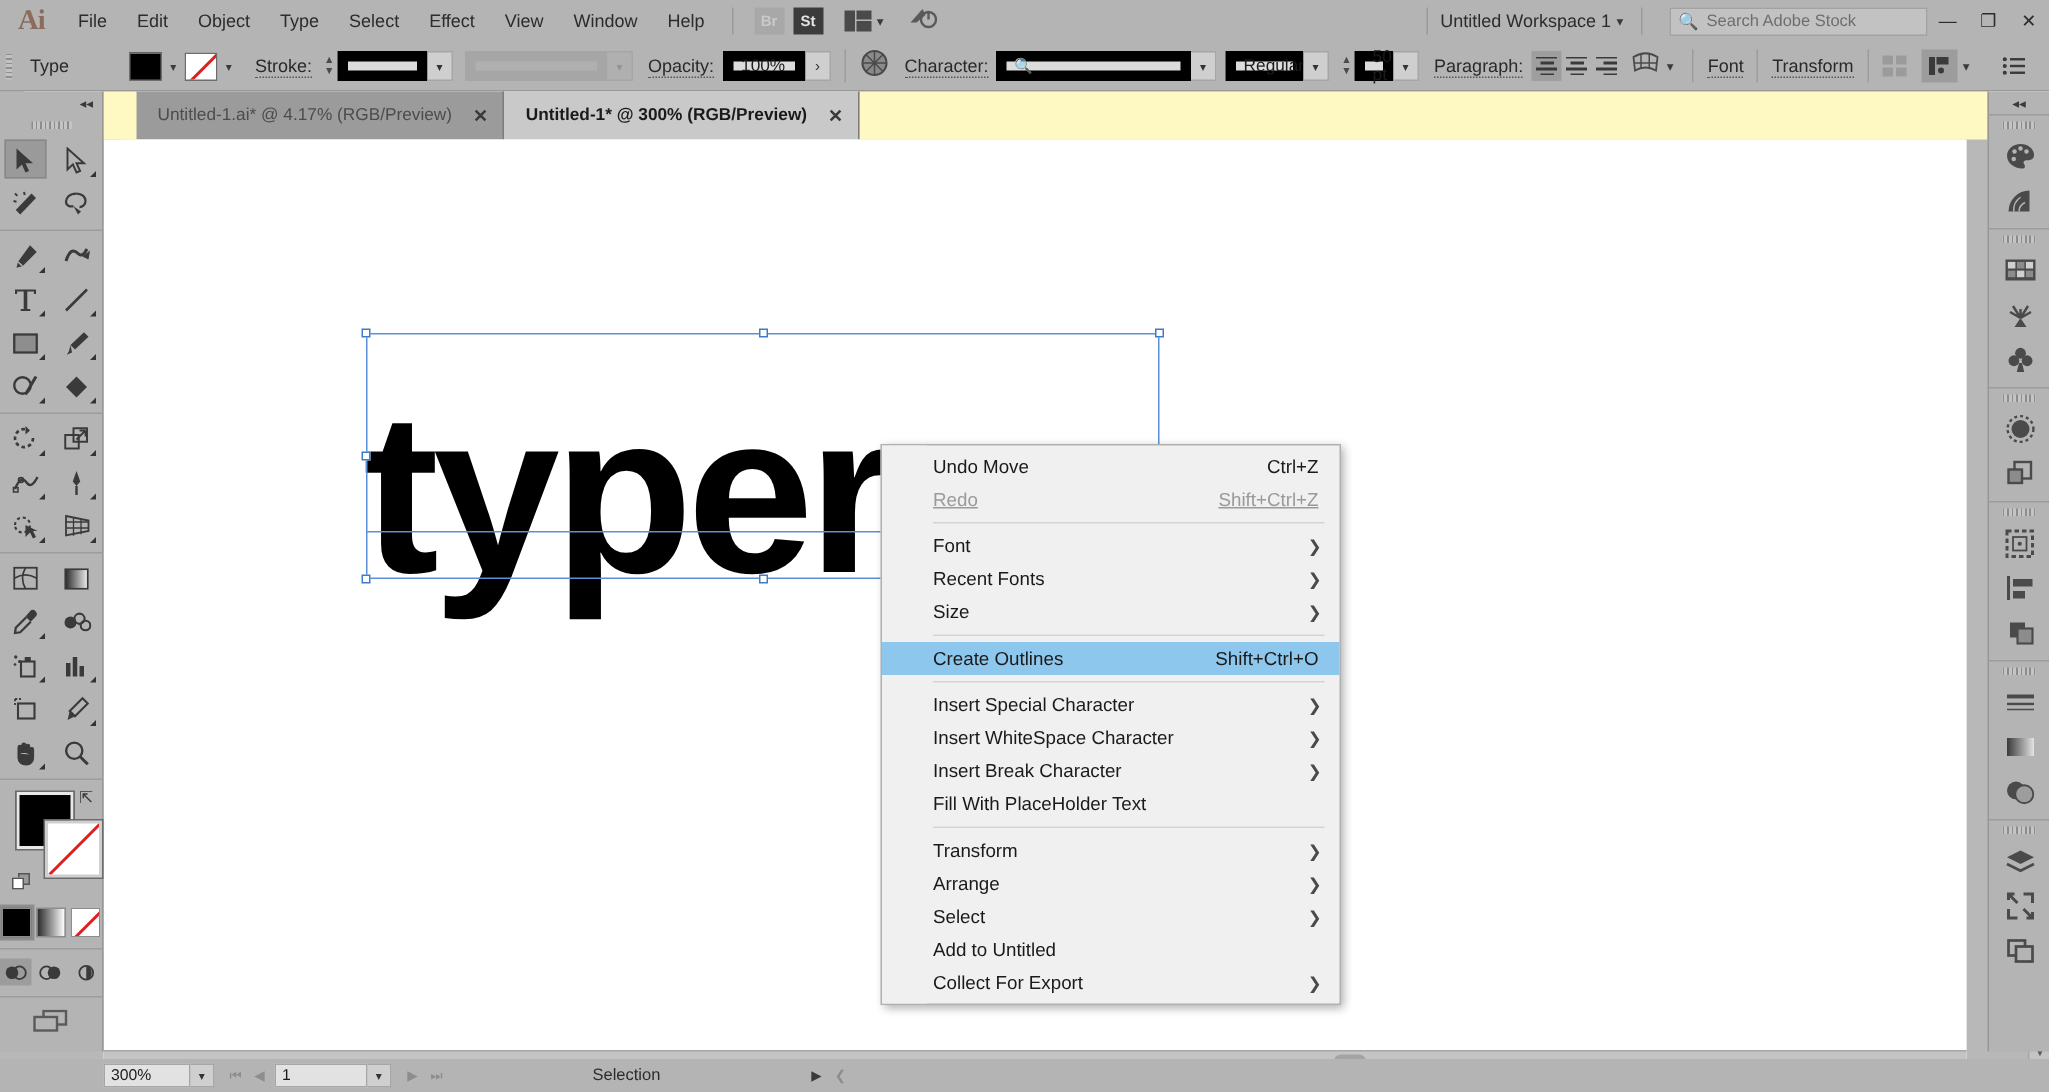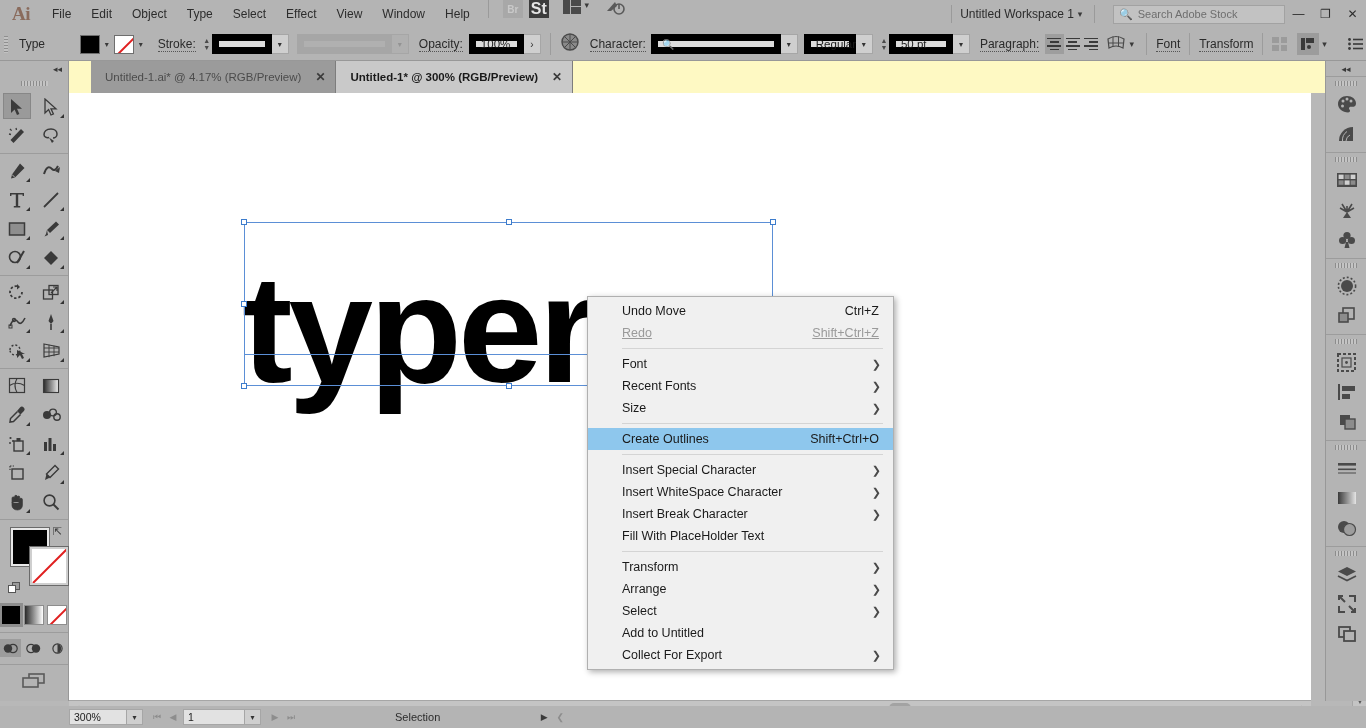--- a/index.html
+++ b/index.html
@@ -9,42 +9,42 @@
     font-family: "Liberation Sans", sans-serif;
     background: #b8b8b8;
     -webkit-font-smoothing: antialiased;
   }
   body { position: relative; }
 
   
   #menubar {
     position: absolute; left:0; top:0; width:1366px; height:28px;
     background: #b4b4b4;
-    display: flex; 
+    display: flex; align-items: center;
   }
   #ai-logo {
     width: 42px; height: 28px;
     display:flex; align-items:center; justify-content:center;
     font-family: "Liberation Serif", serif;
     font-weight: bold; font-size: 19px; color:#8a6b5c;
     letter-spacing: -0.5px;
   }
   .menu-item {
     padding: 0 10px; height:28px; line-height:28px;
     font-size: 12px; color: #2c2c2c; cursor: default; white-space:nowrap;
   }
   .mb-sep {
     width:1px; height:18px; background:#9a9a9a; margin: 0 8px;
   }
   .sqbtn {
     width:20px; height:18px; display:flex; align-items:center; justify-content:center;
     font-size:11px; font-weight:bold; margin-left:6px;
   }
   #br-btn { background:#a8a8a8; color:#c9c9c9; font-size:10px; }
-  #st-btn { background:#3c3c3c; color:#e4e4e4; font-size:16px; }
+  #st-btn { background:#3c3c3c; color:#e4e4e4; font-size:10px; }
   #arrange-ico { margin-left:14px; width:18px; height:14px; position:relative; }
   #arrange-ico .a1{position:absolute;left:0;top:0;width:7px;height:14px;background:#4a4a4a;}
   #arrange-ico .a2{position:absolute;left:8px;top:0;width:10px;height:6px;background:#4a4a4a;}
   #arrange-ico .a3{position:absolute;left:8px;top:7px;width:10px;height:7px;background:#4a4a4a;}
   .chev { width:12px; text-align:center; font-size:9px; color:#3a3a3a; }
   #cc-ico { margin-left:12px; color:#4a4a4a; font-size:16px; }
   #workspace-area { margin-left:auto; display:flex; align-items:center; }
   #workspace-name { font-size:12px; color:#2c2c2c; }
   #stock-search {
     width: 172px; height:19px; background:#c2c2c2; border:1px solid #a2a2a2;
@@ -362,21 +362,21 @@
   </div>
   <div class="fieldgrp" style="margin-left:6px;">
     <div class="field" style="width:52px;">Regular</div>
     <div class="dd-btn">▾</div>
   </div>
   <div class="spinner" style="margin-left:6px;">
       <span>▲</span>
       <span>▼</span>
     </div>
   <div class="fieldgrp">
-    <div class="field" style="width:64px;">50 pt</div>
+    <div class="field" style="width:26px;">50 pt</div>
     <div class="dd-btn">▾</div>
   </div>
 
   <div class="cb-lbl-dot" style="margin-left:10px;">Paragraph:</div>
   <div class="align-btn active" style="margin-left:6px;">
     <i style="width:14px"></i>
       <i style="width:9px"></i>
       <i style="width:14px"></i>
       <i style="width:9px"></i>
   </div>

